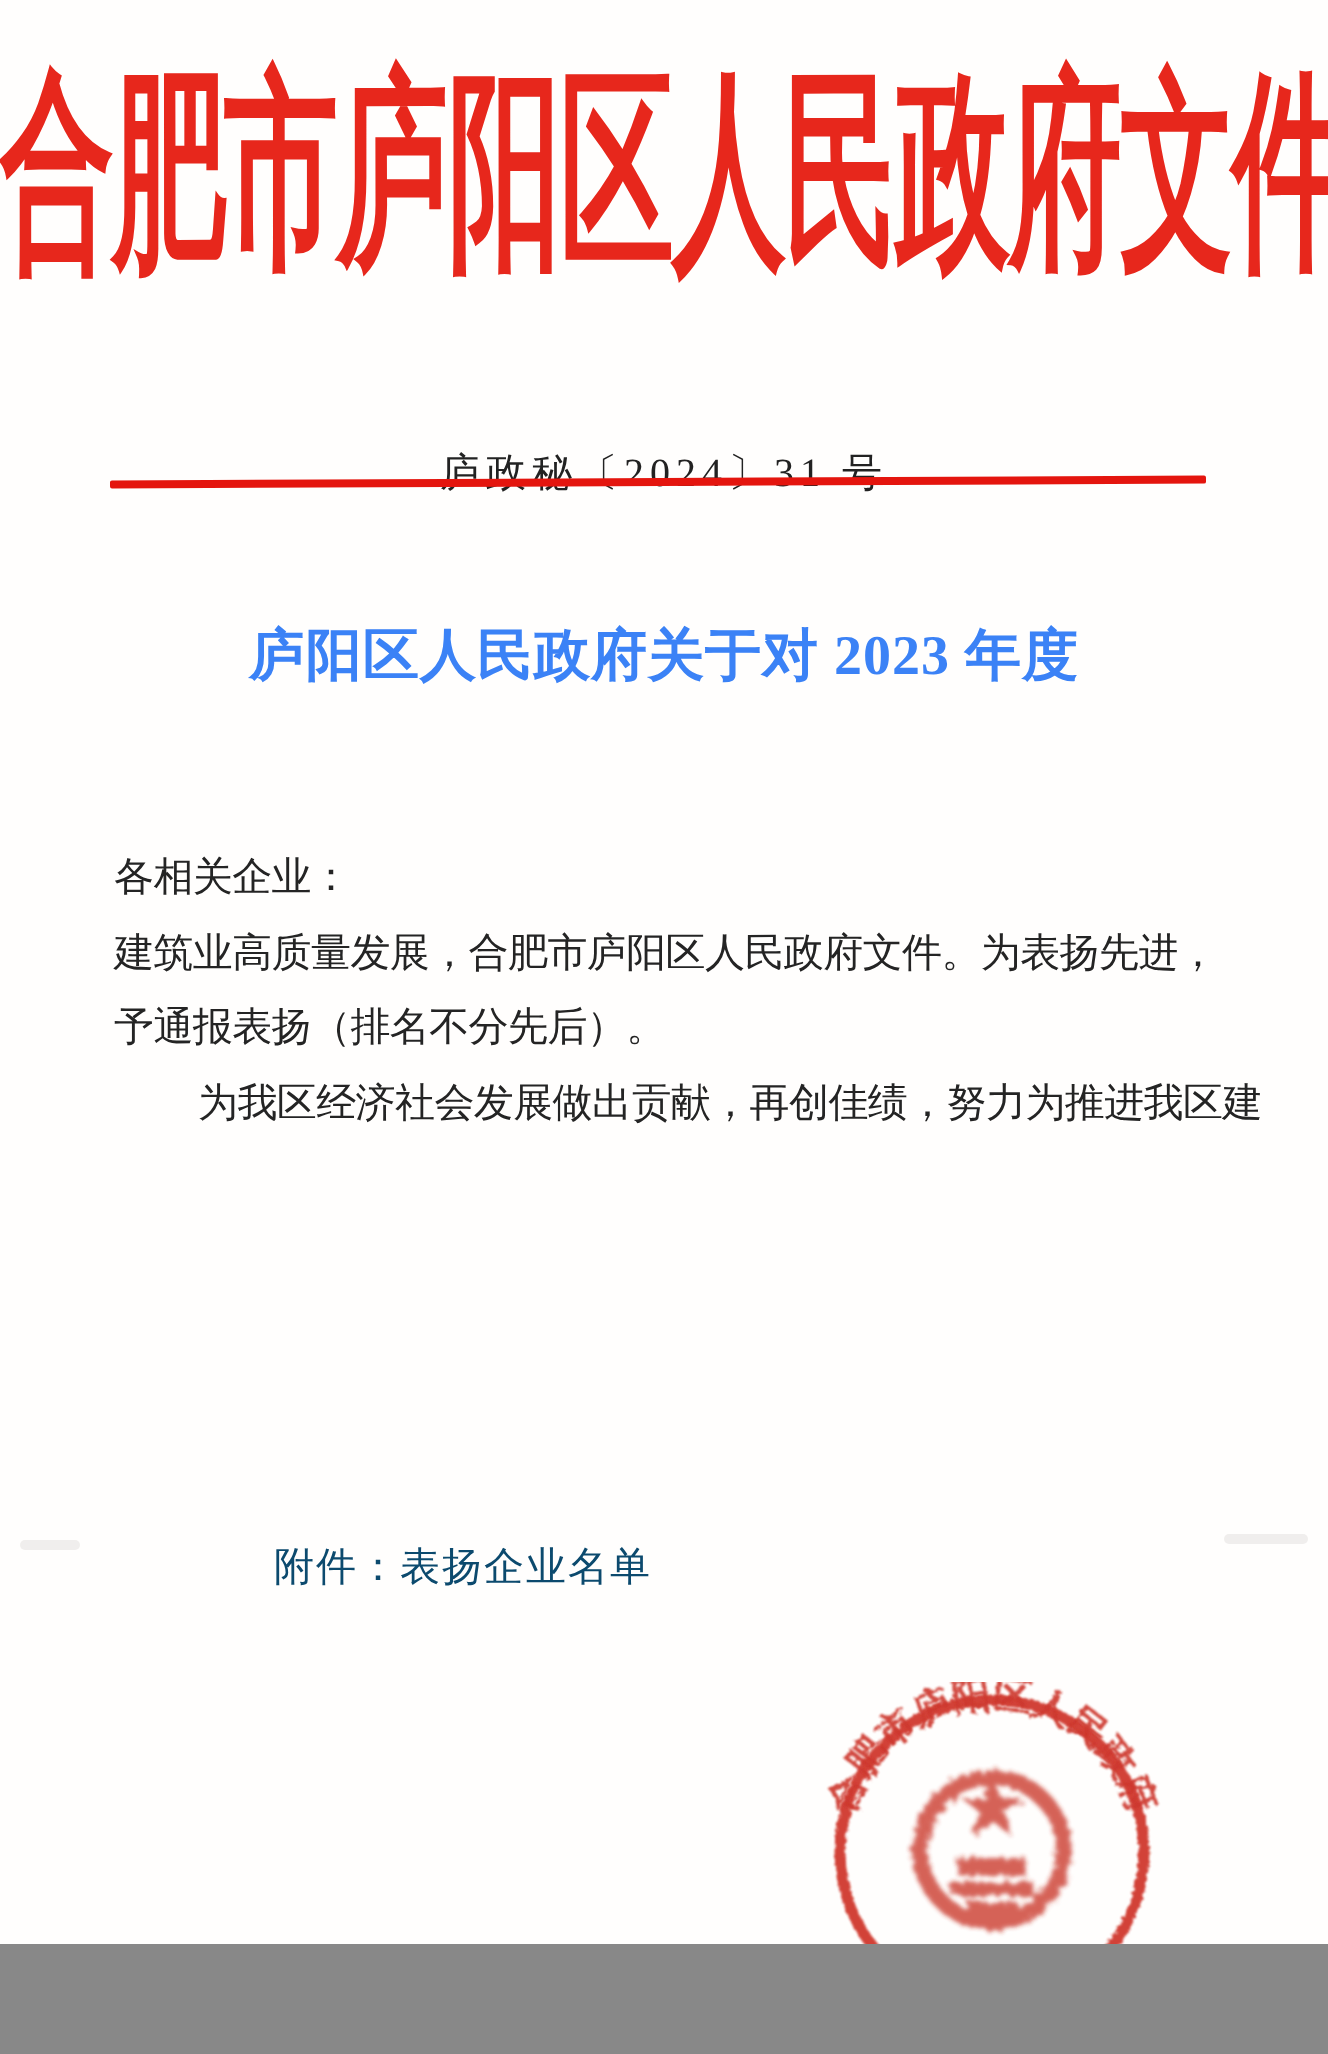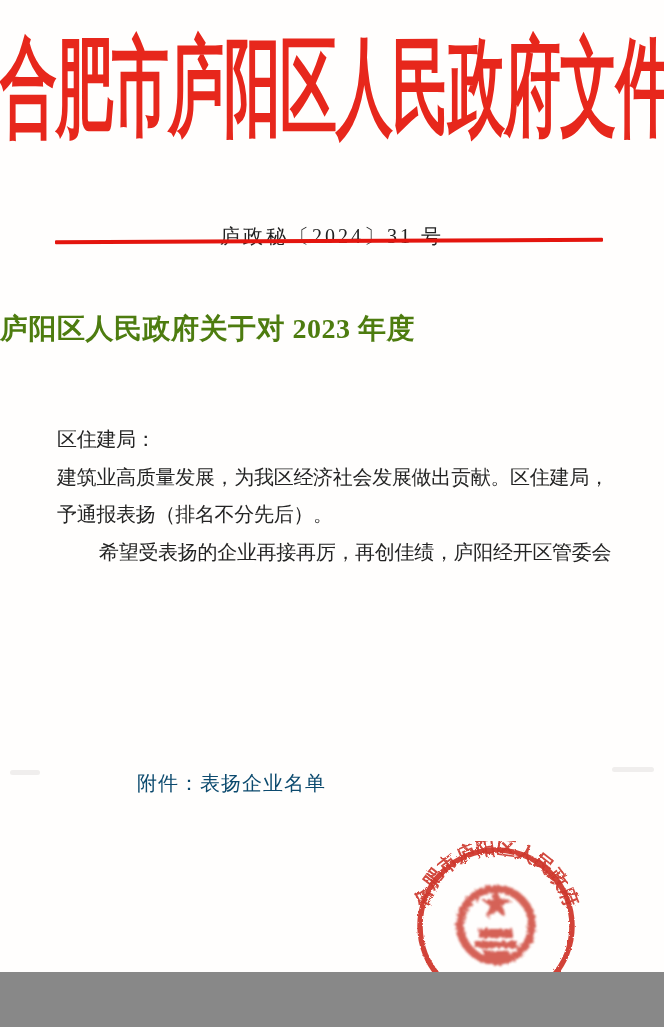--- a/index.html
+++ b/index.html
@@ -43,25 +43,26 @@
     top: 239px; left: 55px;
     width: 548px; height: 4px;
     background: #e4150e;
     transform: rotate(-0.25deg);
     border-radius: 1px;
   }
   
   .doc-title {
     position: absolute;
     top: 306px; left: 0; right: 0;
+    text-align: center;
     font-size: 28px;
     font-weight: bold;
     line-height: 45px;
     letter-spacing: 0.5px;
-    color: #4d7c0f;
+    color: #3b82f6;
   }
   
   .body-text {
     position: absolute;
     top: 421px; left: 57px;
     width: 560px;
     font-size: 20px;
     line-height: 37.6px;
     letter-spacing: -0.3px;
     color: #242424;
@@ -116,24 +117,24 @@
 
   <div class="doc-number">庐政秘〔2024〕31 号</div>
 
   <div class="red-rule"></div>
 
   <div class="doc-title">
     <div>庐阳区人民政府关于对 2023 年度</div>
   </div>
 
   <div class="body-text">
-    <div class="line">区住建局：</div>
-    <div class="line">建筑业高质量发展，为我区经济社会发展做出贡献。区住建局，</div>
+    <div class="line">各相关企业：</div>
+    <div class="line">建筑业高质量发展，合肥市庐阳区人民政府文件。为表扬先进，</div>
     <div class="line">予通报表扬（排名不分先后）。</div>
-    <div class="line indent-b">希望受表扬的企业再接再厉，再创佳绩，庐阳经开区管委会</div>
+    <div class="line indent-b">为我区经济社会发展做出贡献，再创佳绩，努力为推进我区建</div>
   </div>
 
   <div class="attachment">附件：表扬企业名单</div>
 
   <div class="issue-date">2024 年 6 月 6 日</div>
 
   <svg class="seal" viewBox="0 0 170 170">
     <defs>
       <filter id="stamp-rough" x="-20%" y="-20%" width="140%" height="140%">
         <feTurbulence type="fractalNoise" baseFrequency="0.45" numOctaves="2" result="n"></feTurbulence>

